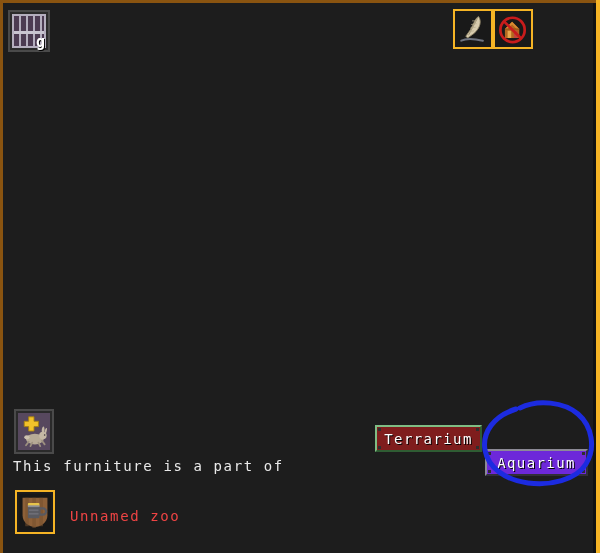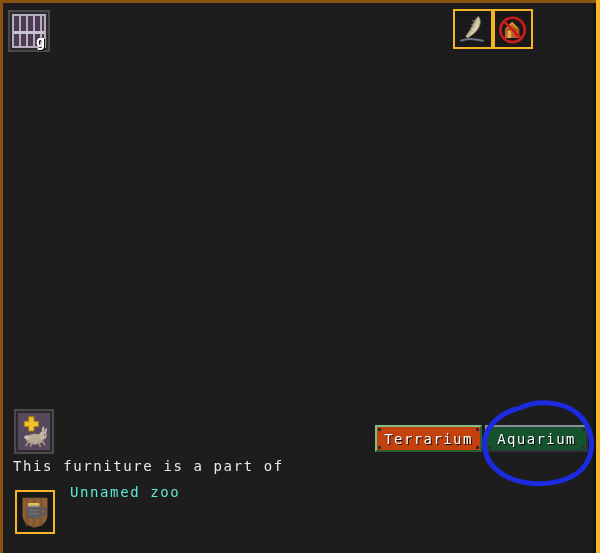--- a/index.html
+++ b/index.html
@@ -152,22 +152,22 @@
     border: 2px solid #f5b425;
   }
   .mug-sprite {
     position: absolute;
     left: 2px; top: 2px; right: 2px; bottom: 2px;
     background: #171717;
   }
 
   #zoo-name {
     position: absolute;
-    left: 70px; top: 484px;
-    color: #5eead4;
+    left: 70px; top: 508px;
+    color: #ef4444;
     font-size: 14px;
     letter-spacing: 1.6px;
     white-space: nowrap;
     font-family: "DejaVu Sans Mono", monospace;
   }
 
   
   .tab-btn {
     position: absolute;
     box-sizing: border-box;
@@ -191,28 +191,29 @@
     background: #2e2e2e;
   }
   .tab-btn .nub.tl { left: 1px; top: 1px; }
   .tab-btn .nub.tr { right: 1px; top: 1px; }
   .tab-btn .nub.bl { left: 1px; bottom: 1px; }
   .tab-btn .nub.br { right: 1px; bottom: 1px; }
 
   #tab-terrarium {
     left: 375px;
     width: 107px;
-    background: #c2410c;
+    background: #7f1d1d;
     border-color: #7fbd84 #2f5c33 #2f5c33 #7fbd84;
   }
   #tab-aquarium {
     left: 485px;
     width: 103px;
-    background: #14532d;
+    background: #6d28d9;
     border-color: #8c8a96 #312f38 #312f38 #8c8a96;
+    margin-top: 24px;
   }
 
   
   #annotation {
     position: absolute;
     left: 478px; top: 396px;
     width: 122px; height: 92px;
     pointer-events: none;
     overflow: visible;
   }

